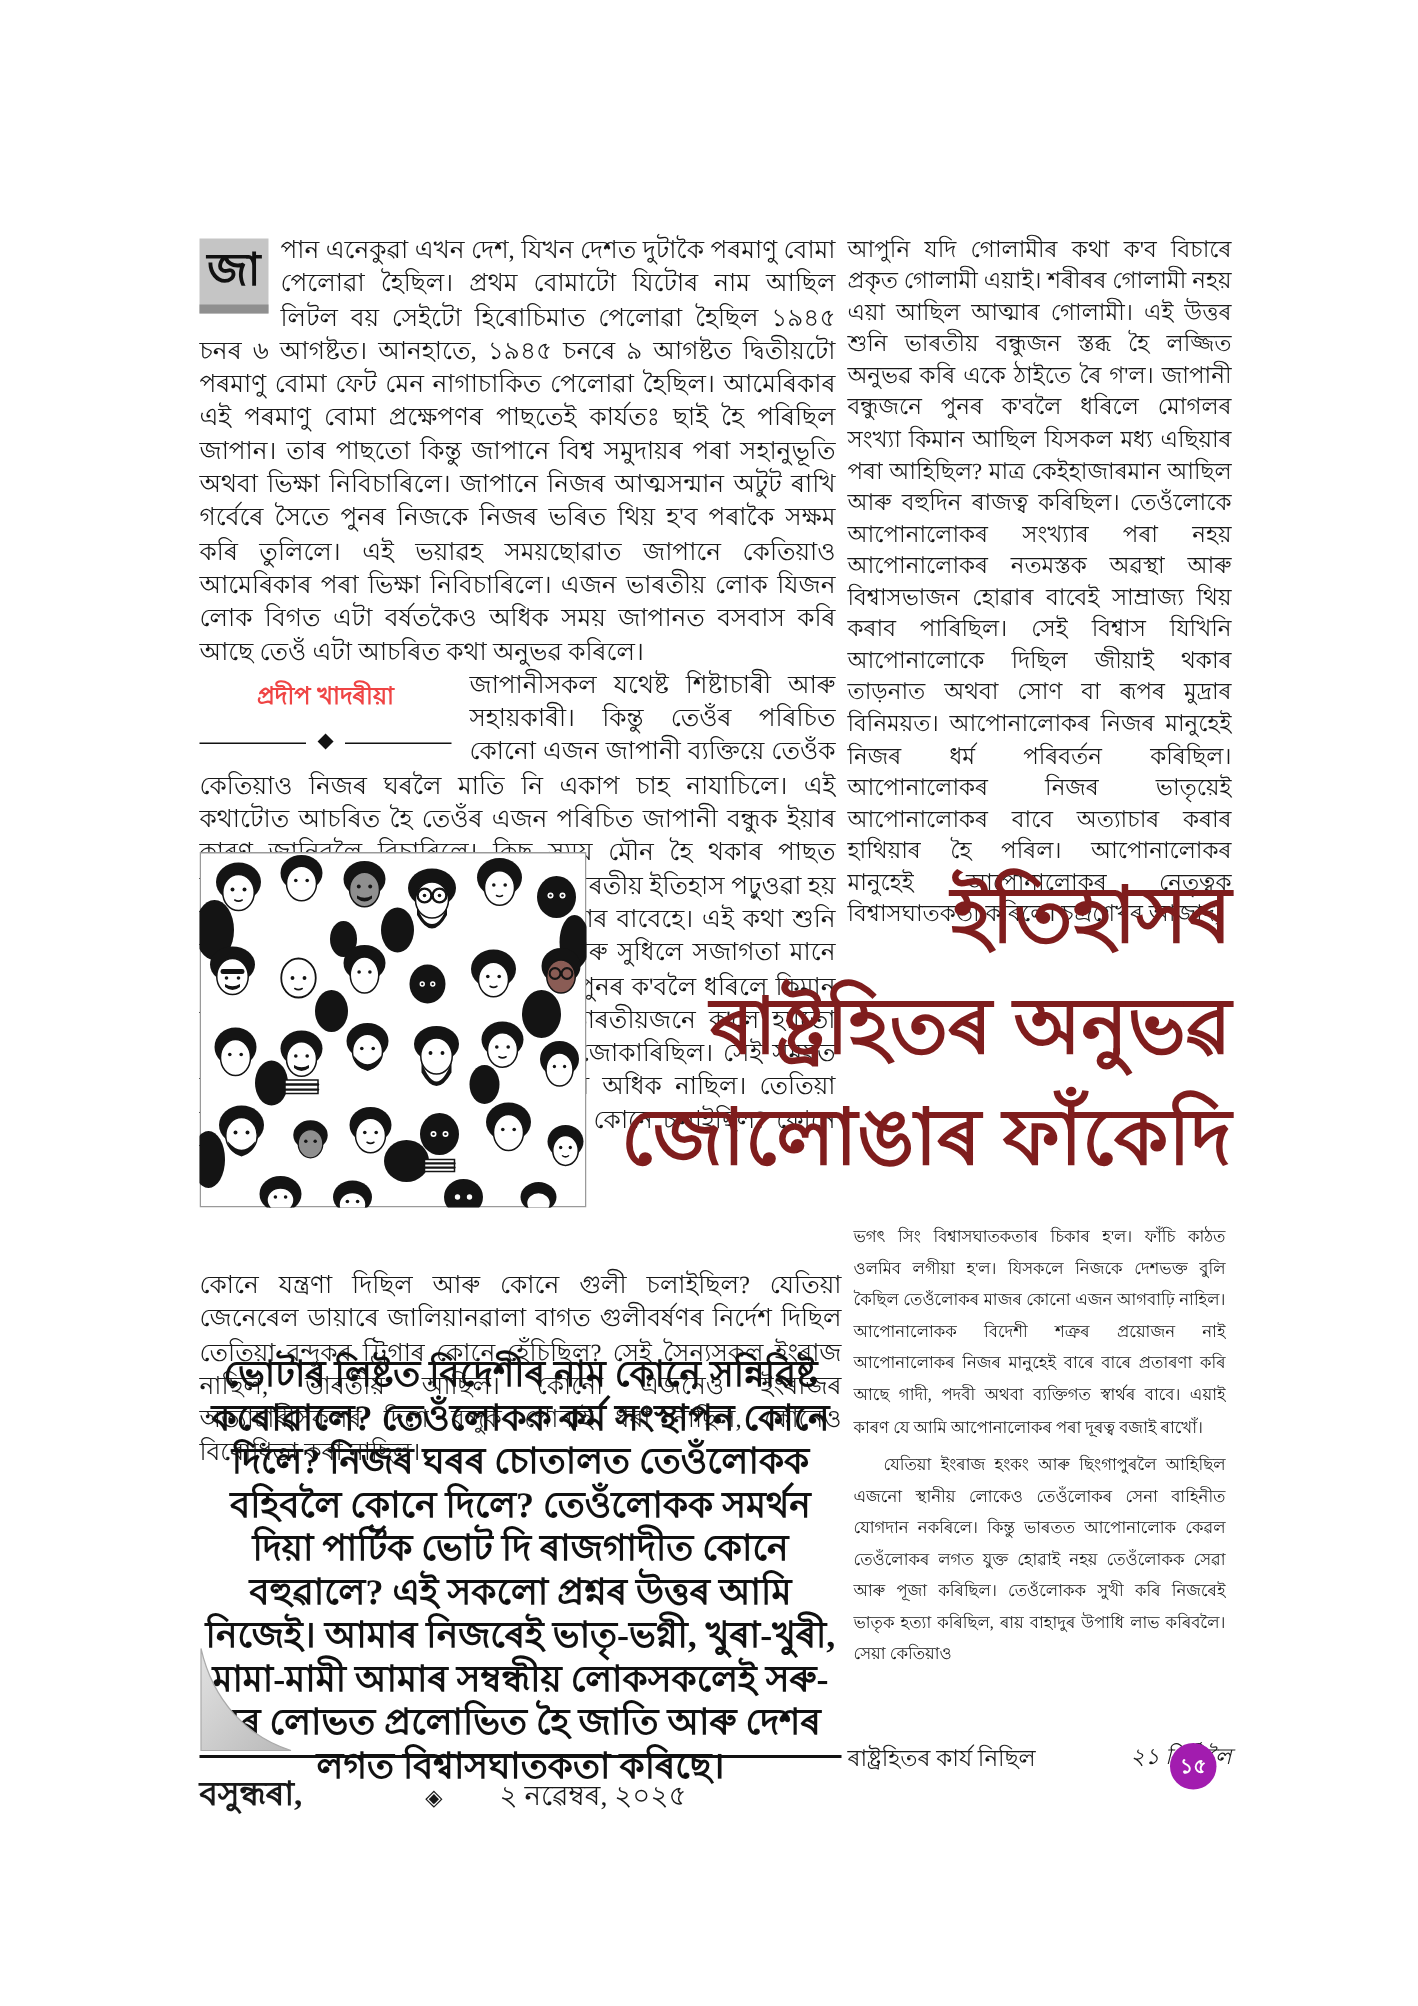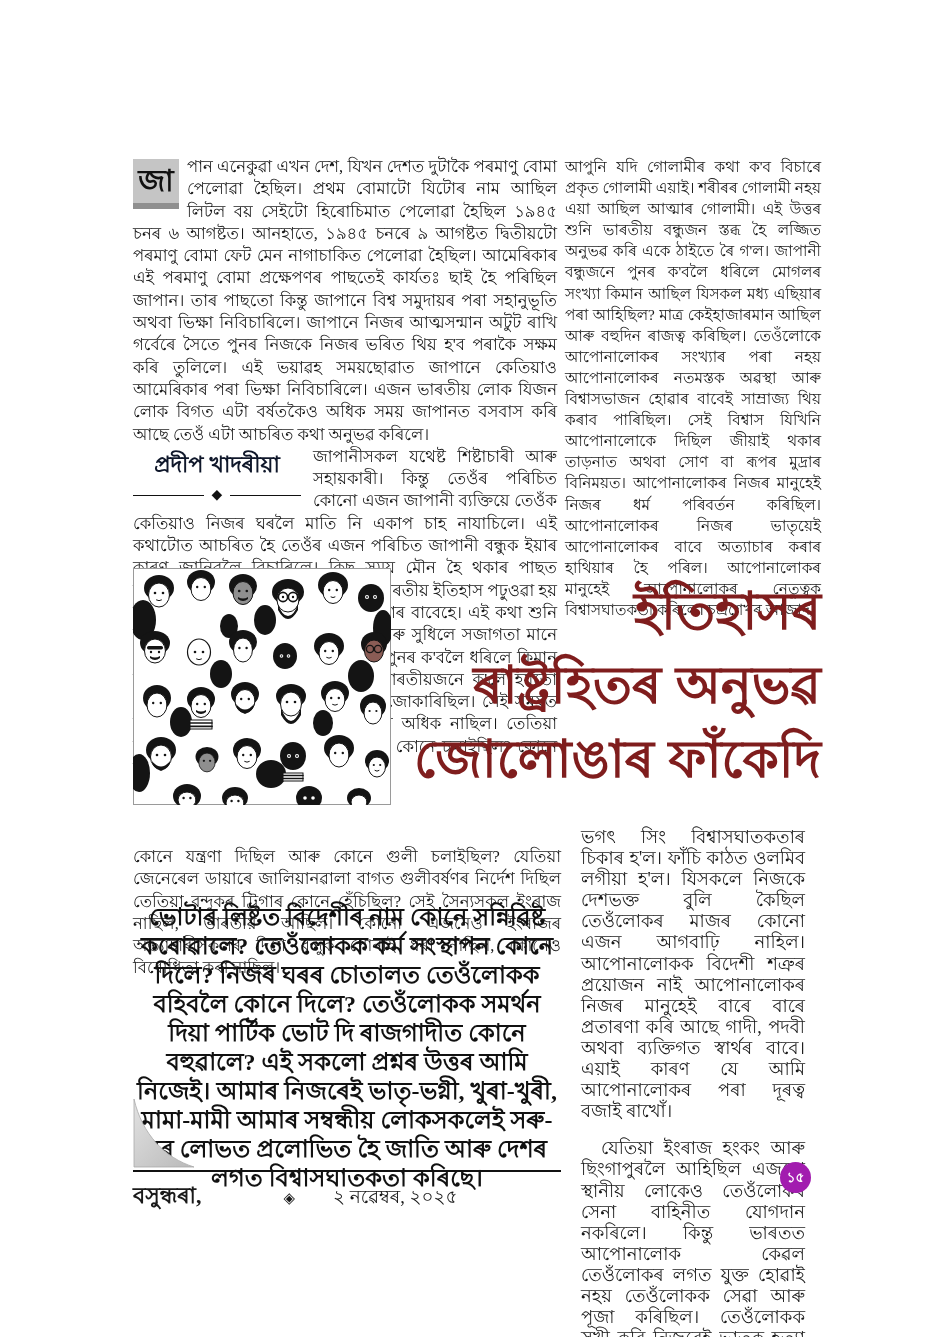--- a/index.html
+++ b/index.html
@@ -18,21 +18,21 @@
     background:#c5c5c5;border-bottom:6px solid #8f8f8f;
     font-family:"Liberation Sans","DejaVu Sans",sans-serif;
     font-weight:bold;font-size:30px;line-height:44px;text-align:center;color:#111;
   }
   .para2-wrap{margin-top:0;}
   .author-box{
     float:left;width:168px;margin:6px 12px 6px 0;text-align:center;
   }
   .author-name{
     font-family:"Liberation Sans","DejaVu Sans",sans-serif;
-    font-weight:bold;font-size:22px;line-height:26px;color:#0f172a;
+    font-weight:bold;font-size:16px;line-height:26px;color:#ef4444;
   }
   .author-rule{display:flex;align-items:center;margin-top:6px;}
   .rline{flex:1;border-top:1.6px solid #111;}
   .rdiamond{padding:0 8px;font-size:14px;color:#111;}
 
   
   .col3-top{left:565px;top:156px;width:256px;}
   .col3-top p{margin:0;text-align:justify;font-size:15.3px;line-height:21.1px;}
 
   
@@ -59,21 +59,21 @@
 
   
   .footer{left:133px;top:1170px;width:428px;border-top:2px solid #111;padding-top:6px;
           display:flex;align-items:baseline;gap:36px;}
   .pub-name{font-weight:bold;font-size:22px;}
   .date-diamond{margin-left:46px;font-size:15px;}
   .issue-date{font-size:18.5px;font-weight:normal;margin-left:2px;}
 
   
   .col3-bottom{left:565px;top:811px;width:256px;}
-  .col3-bottom p{margin:16px;text-align:justify;font-size:18px;line-height:21.1px;}
+  .col3-bottom p{margin:4px;text-align:justify;font-size:11px;line-height:21.1px;}
   .col3-bottom p.indent{text-indent:20px;}
   .lastline{display:flex;justify-content:space-between;align-items:flex-end;
             font-size:15.3px;line-height:21.1px;}
   .cont-note{font-style:italic;font-size:15px;margin-top:44px;}
 
   
   .page-circle{
     left:780px;top:1162px;width:31px;height:31px;border-radius:50%;
     background:#a21caf;color:#fff;text-align:center;line-height:31px;
     font-size:13.5px;font-weight:bold;

